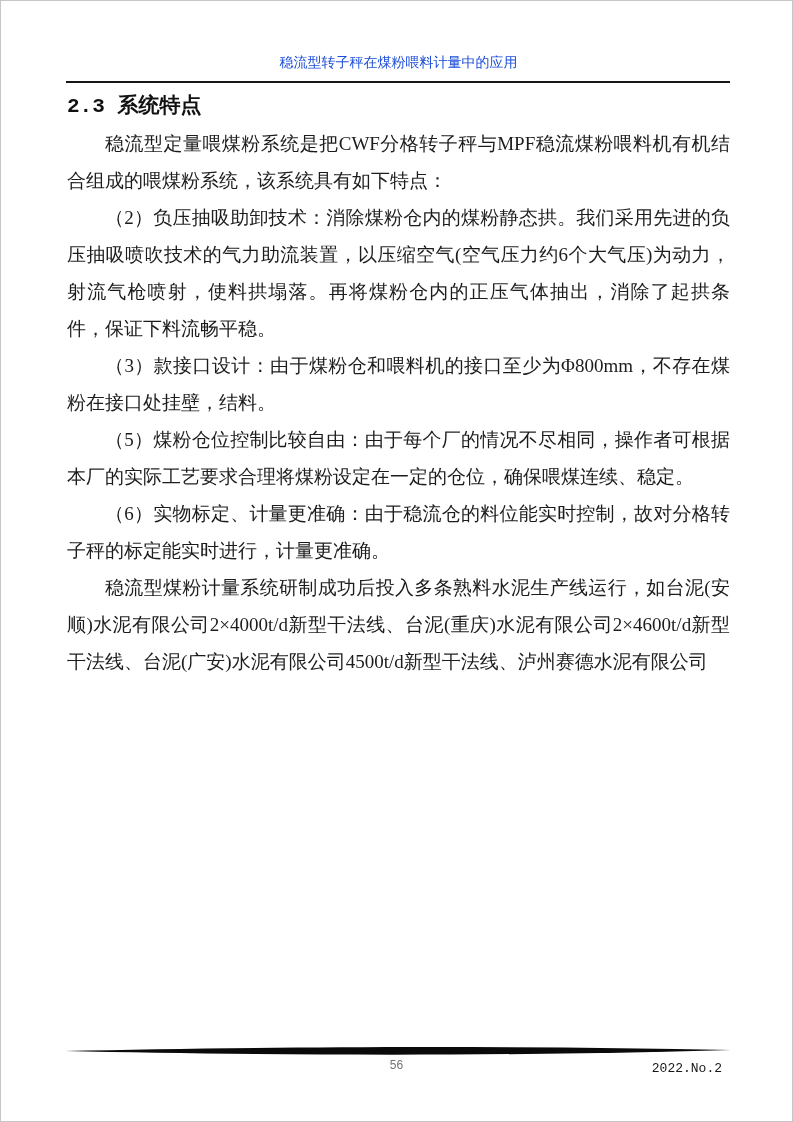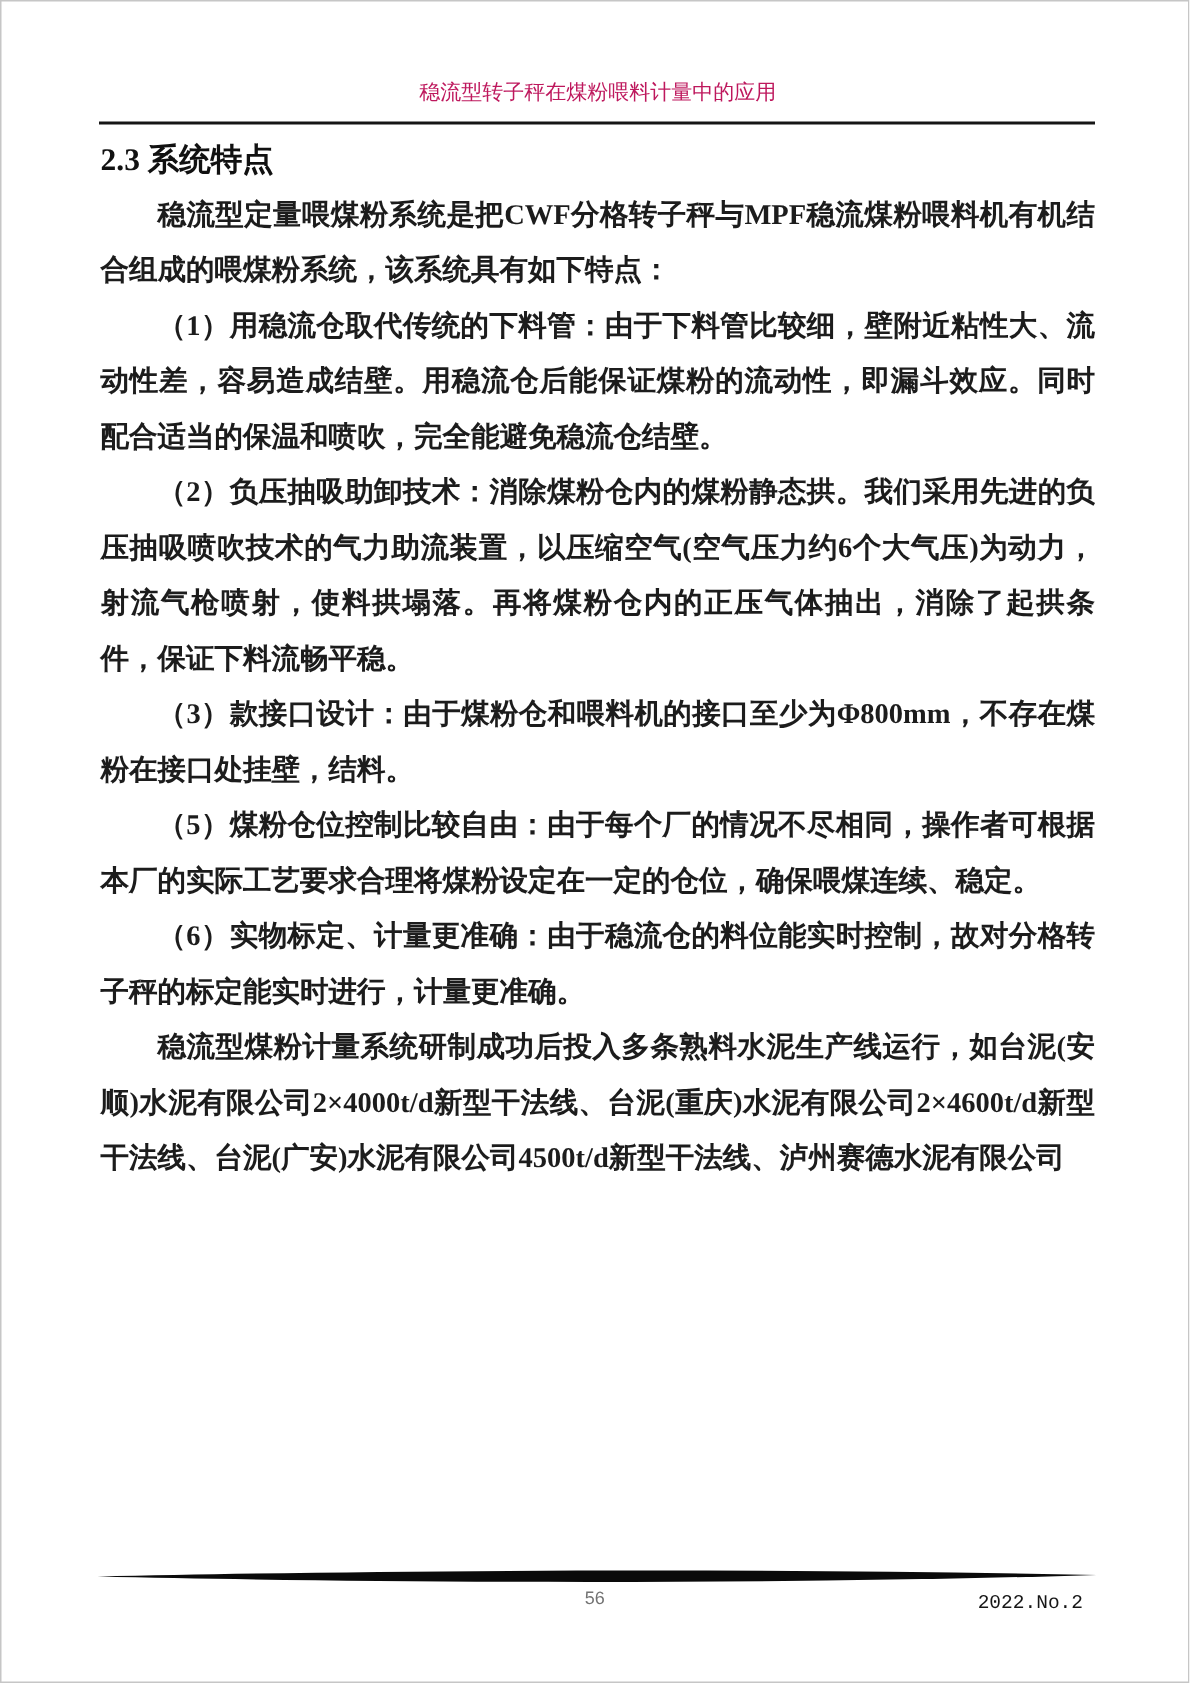--- a/index.html
+++ b/index.html
@@ -10,38 +10,38 @@
     box-sizing:border-box;
     box-shadow:inset 0 0 0 1px #c6c6c6;
     font-family:"Liberation Serif","DejaVu Serif",serif;
     color:#1a1a1a;
     overflow:hidden;
   }
   .running-head{
     position:absolute;top:54px;left:67px;width:663px;
     text-align:center;
     font-size:14px;line-height:18px;
-    color:#be185d;
+    color:#1d4ed8;
   }
   .head-rule{
     position:absolute;top:81px;left:66px;width:664px;
     border:0;border-top:2px solid #161616;height:0;margin:0;
   }
   .article{
     position:absolute;top:88px;left:67px;width:663px;
     font-size:19px;line-height:37px;
     text-align:justify;
     color:#1c1c1c;
   }
   .article p{margin:0;padding:0;}
   p.cont{text-indent:0;}
-  p.para{text-indent:2em;font-weight:bold;}
+  p.para{text-indent:2em;}
   h2.sec{
     margin:0;padding:0;
-    font-family:Liberation Serif, serif;
+    font-family:Liberation Mono, monospace;
     font-size:21px;font-weight:bold;line-height:37px;
     color:#111111;
     text-align:left;
     white-space:pre-wrap;
   }
   .footer-bar{
     position:absolute;top:1046px;left:65px;width:666px;height:10px;
   }
   .footer-page-num{
     position:absolute;top:1057px;left:0;width:793px;
@@ -60,21 +60,20 @@
 
 <div class="page">
 
   <div class="running-head">稳流型转子秤在煤粉喂料计量中的应用</div>
 
   <hr class="head-rule">
 
   <div class="article">
     <h2 class="sec">2.3 系统特点</h2>
     <p class="para">稳流型定量喂煤粉系统是把CWF分格转子秤与MPF稳流煤粉喂料机有机结合组成的喂煤粉系统，该系统具有如下特点：</p>
-    <p class="para">（1）用稳流仓取代传统的下料管：由于下料管比较细，壁附近粘性大、流动性差，容易造成结壁。用稳流仓后能保证煤粉的流动性，即漏斗效应。同时配合适当的保温和喷吹，完全能避免稳流仓结壁。</p>
     <p class="para">（2）负压抽吸助卸技术：消除煤粉仓内的煤粉静态拱。我们采用先进的负压抽吸喷吹技术的气力助流装置，以压缩空气(空气压力约6个大气压)为动力，射流气枪喷射，使料拱塌落。再将煤粉仓内的正压气体抽出，消除了起拱条件，保证下料流畅平稳。</p>
     <p class="para">（3）款接口设计：由于煤粉仓和喂料机的接口至少为Φ800mm，不存在煤粉在接口处挂壁，结料。</p>
     <p class="para">（5）煤粉仓位控制比较自由：由于每个厂的情况不尽相同，操作者可根据本厂的实际工艺要求合理将煤粉设定在一定的仓位，确保喂煤连续、稳定。</p>
     <p class="para">（6）实物标定、计量更准确：由于稳流仓的料位能实时控制，故对分格转子秤的标定能实时进行，计量更准确。</p>
     <p class="para">稳流型煤粉计量系统研制成功后投入多条熟料水泥生产线运行，如台泥(安顺)水泥有限公司2×4000t/d新型干法线、台泥(重庆)水泥有限公司2×4600t/d新型干法线、台泥(广安)水泥有限公司4500t/d新型干法线、泸州赛德水泥有限公司</p>
   </div>
 
   <svg class="footer-bar" viewBox="0 0 666 10" preserveAspectRatio="none">
     <path d="M0,5 C180,1 430,-1 666,4 C430,11 180,9 0,5 Z" fill="#0a0a0a"></path>
   </svg>

